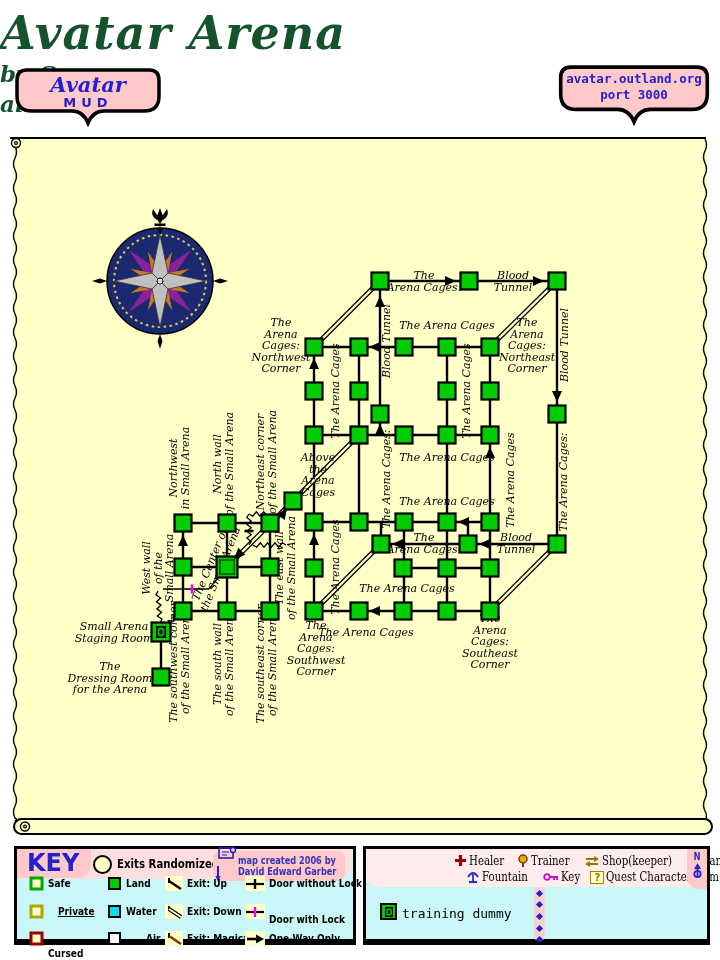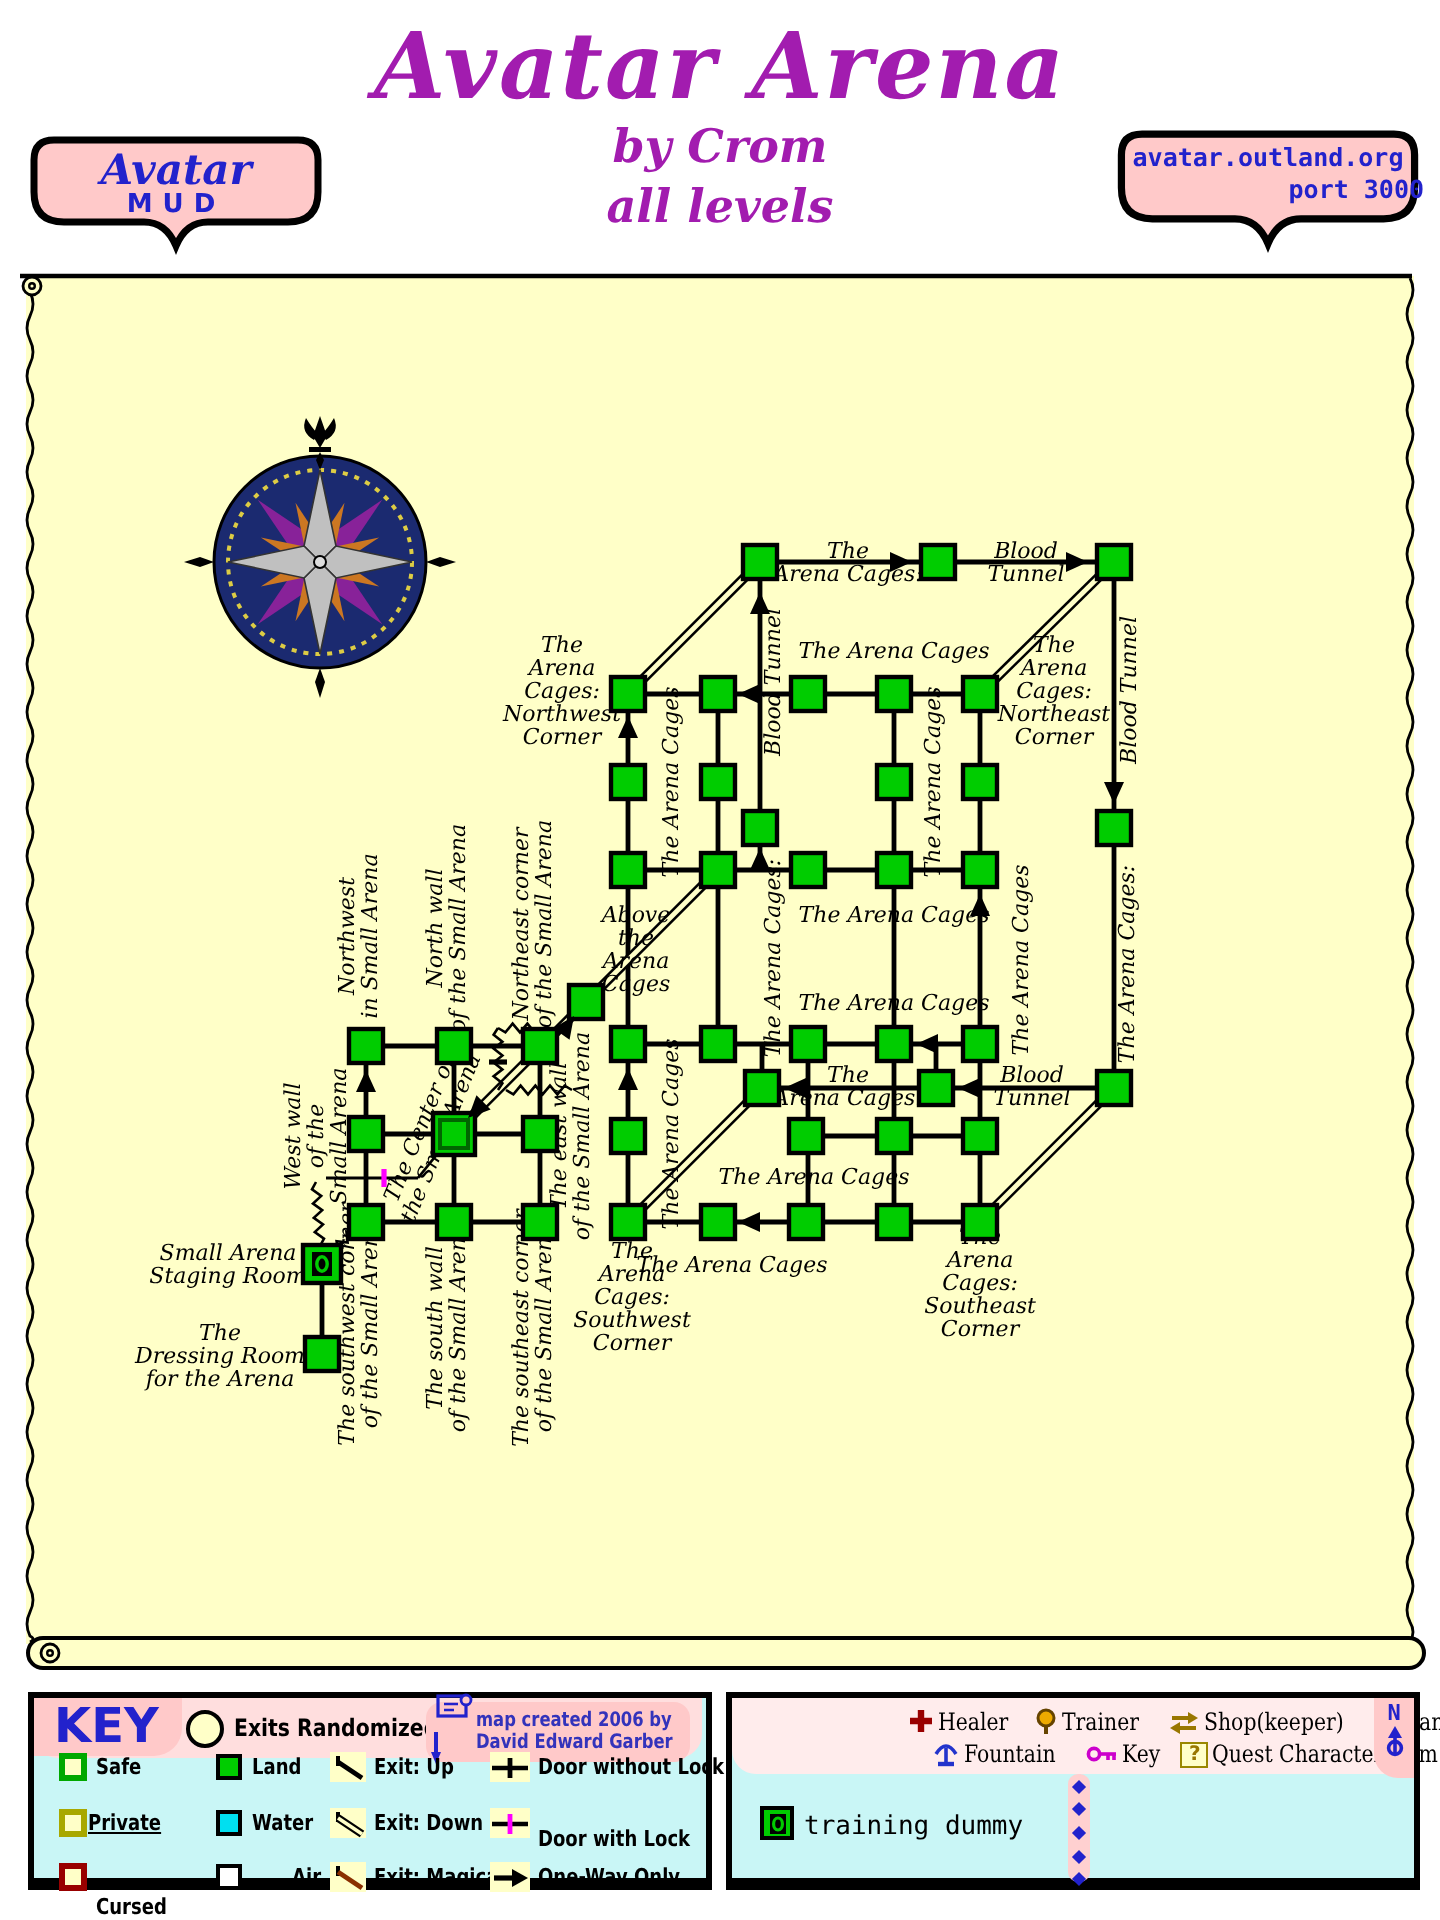--- a/index.html
+++ b/index.html
@@ -1,31 +1,31 @@
 <!DOCTYPE html>
 <html><head>
 <meta charset="utf-8">
 <style>
   html,body{margin:0;padding:0;background:#fff;}
   #stage{position:relative;width:720px;height:960px;background:#fff;overflow:hidden;
          font-family:"DejaVu Sans",sans-serif;}
   #map-svg{position:absolute;left:0;top:0;z-index:0;}
-  .hdr{position:absolute;left:0;width:720px;text-align:center;color:#a21caf;z-index:1;}
+  .hdr{position:absolute;left:0;width:720px;text-align:left;color:#14532d;z-index:1;}
   #title{top:6px;font:bold italic 46px "DejaVu Serif",serif;letter-spacing:1px;}
   #byline{top:60px;font:bold italic 23px "DejaVu Serif",serif;}
   #levels{top:90px;font:bold italic 23px "DejaVu Serif",serif;}
   .badge{position:absolute;z-index:1;}
   .badge svg{position:absolute;left:0;top:0;}
   .badge .b1,.badge .b2{position:absolute;width:100%;text-align:center;color:#2222cc;}
   #badge-left{left:14px;top:66px;width:148px;height:64px;}
   #badge-left .b1{top:6px;font:bold italic 21px "DejaVu Serif",serif;}
   #badge-left .b2{top:29px;font:bold 13px "DejaVu Sans",sans-serif;letter-spacing:5px;}
   #badge-right{left:556px;top:64px;width:156px;height:64px;}
   #badge-right .b1{top:7px;font:bold 12.5px "DejaVu Sans Mono",monospace;}
-  #badge-right .b2{top:23px;font:bold 12.5px "DejaVu Sans Mono",monospace;text-align:right;}
+  #badge-right .b2{top:23px;font:bold 12.5px "DejaVu Sans Mono",monospace;}
   .maplabel{font:italic 11px "DejaVu Serif",serif;fill:#000;}
   .panel{position:absolute;top:846px;height:99px;background:#c9f6f6;border:3px solid #000;
          border-bottom-width:6px;box-sizing:border-box;z-index:2;}
   #key-panel{left:14px;width:342px;}
   #poi-panel{left:363px;width:347px;}
   .band{position:absolute;left:0;top:0;background:#ffdede;border-radius:0 0 12px 12px;}
   #key-band{width:334px;height:30px;}
   #poi-band{width:339px;height:38px;background:#ffecec;}
   .chip{position:absolute;left:0;top:0;background:#ffc9c9;border-radius:0 0 14px 0;}
   #key-title{width:64px;height:29px;font:bold 24px "DejaVu Sans",sans-serif;color:#2222cc;
@@ -347,21 +347,21 @@
         </svg>
       </div>
       <div class="kitem" style="left: 252px; top: 24px;">
         <span class="klabel">Door without Lock</span>
       </div>
       <div class="kitem" style="left: 12px; top: 52px;">
         <svg width="15" height="15">
           <rect x="2" y="2" width="11" height="11" fill="#ffffc8" stroke="#a8a800" stroke-width="3"></rect>
         </svg>
       </div>
-      <div class="kitem" style="left: 27px; top: 52px; text-decoration: underline;">
+      <div class="kitem" style="left: 41px; top: 52px; text-decoration: underline;">
         <span class="klabel">Private</span>
       </div>
       <div class="kitem" style="left: 90px; top: 52px;">
         <svg width="15" height="15">
           <rect x="2" y="2" width="11" height="11" fill="#00dff0" stroke="#000000" stroke-width="2"></rect>
         </svg>
       </div>
       <div class="kitem" style="left: 109px; top: 52px;">
         <span class="klabel">Water</span>
       </div>

